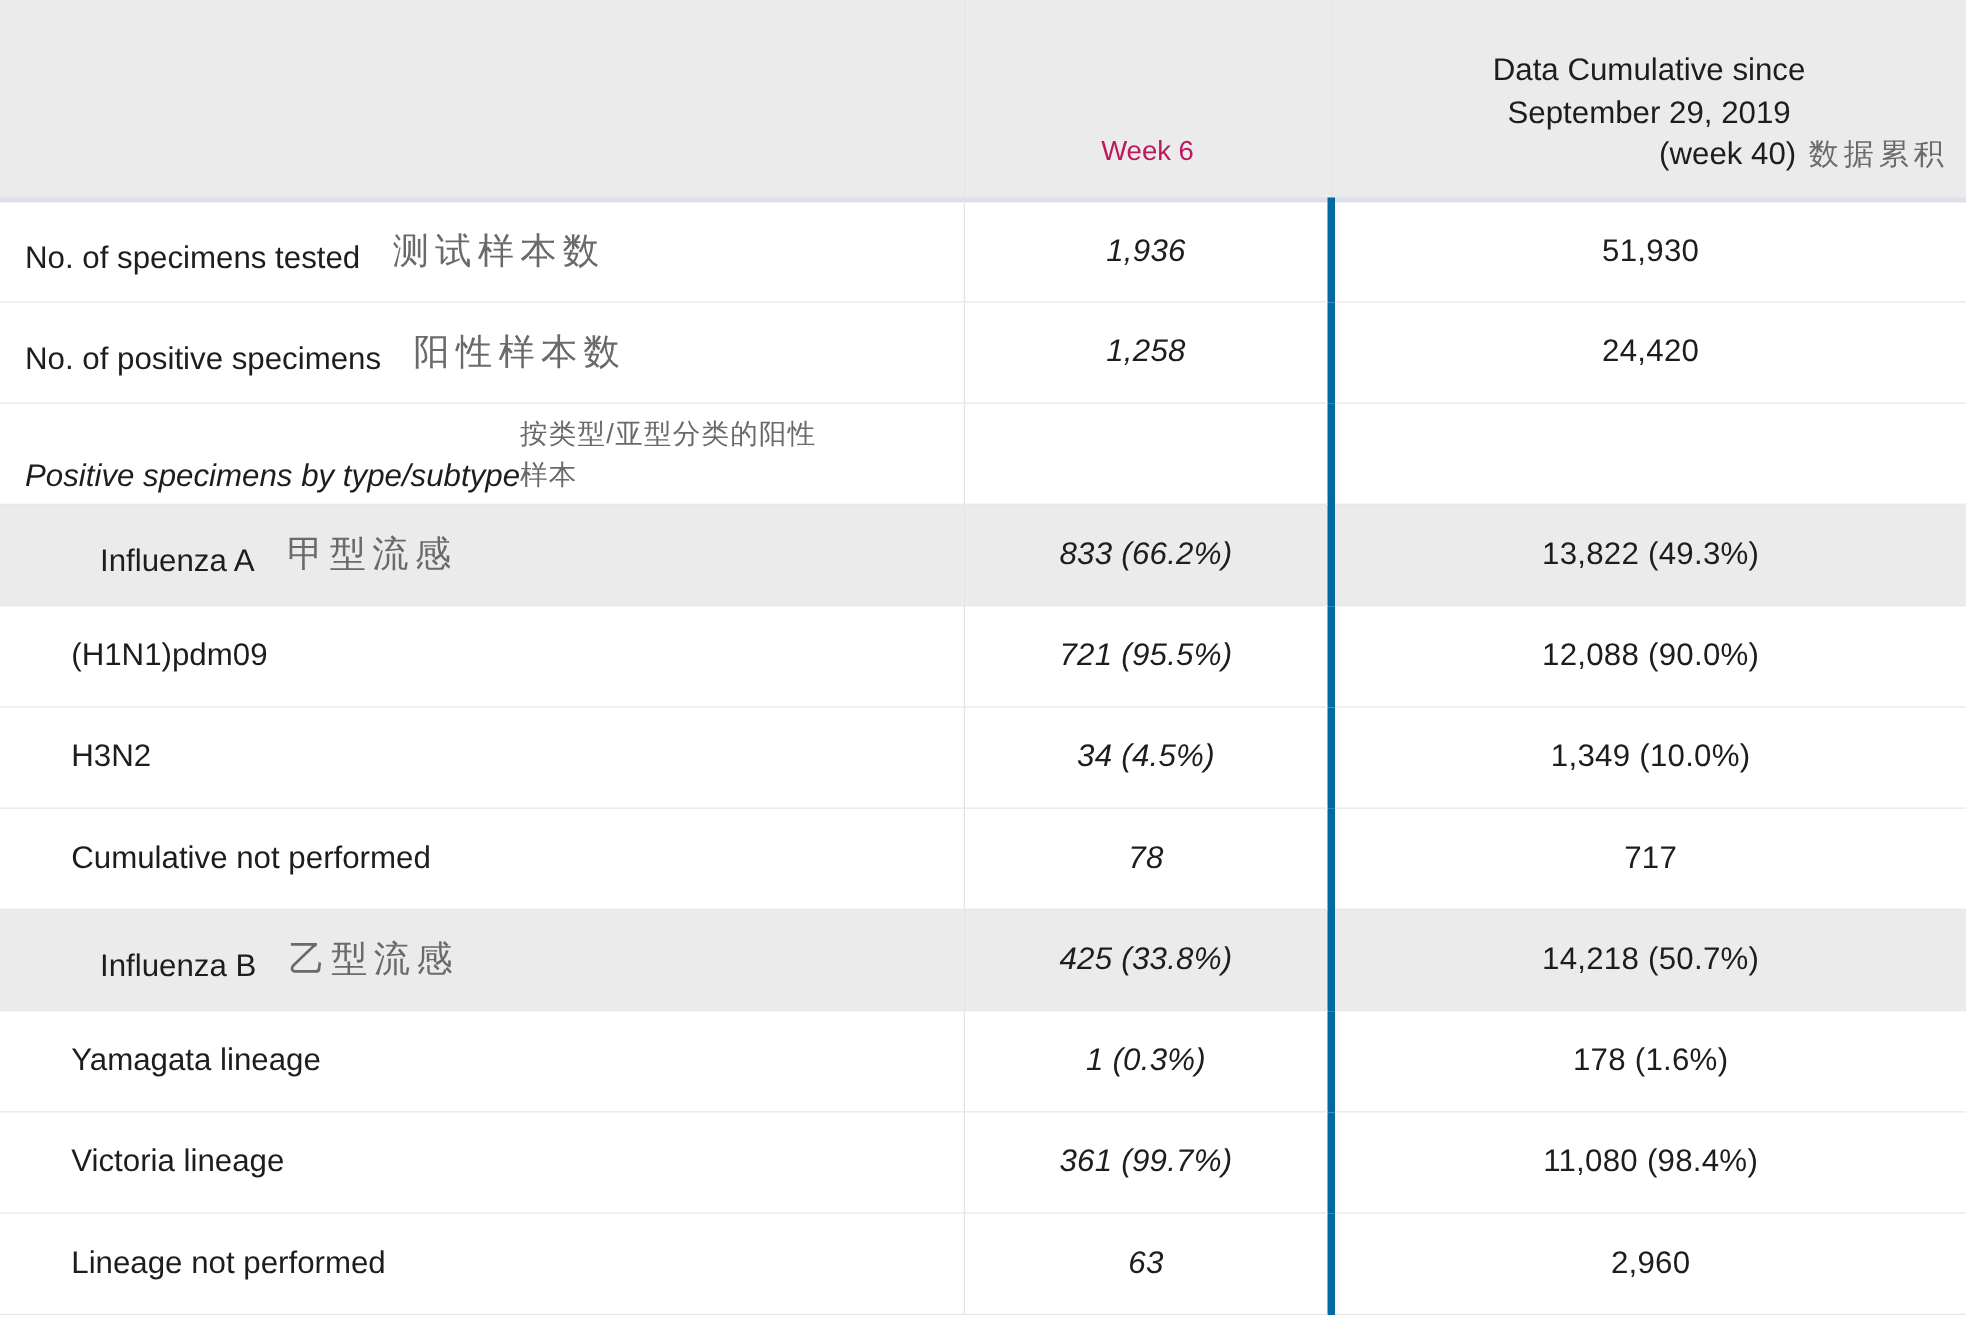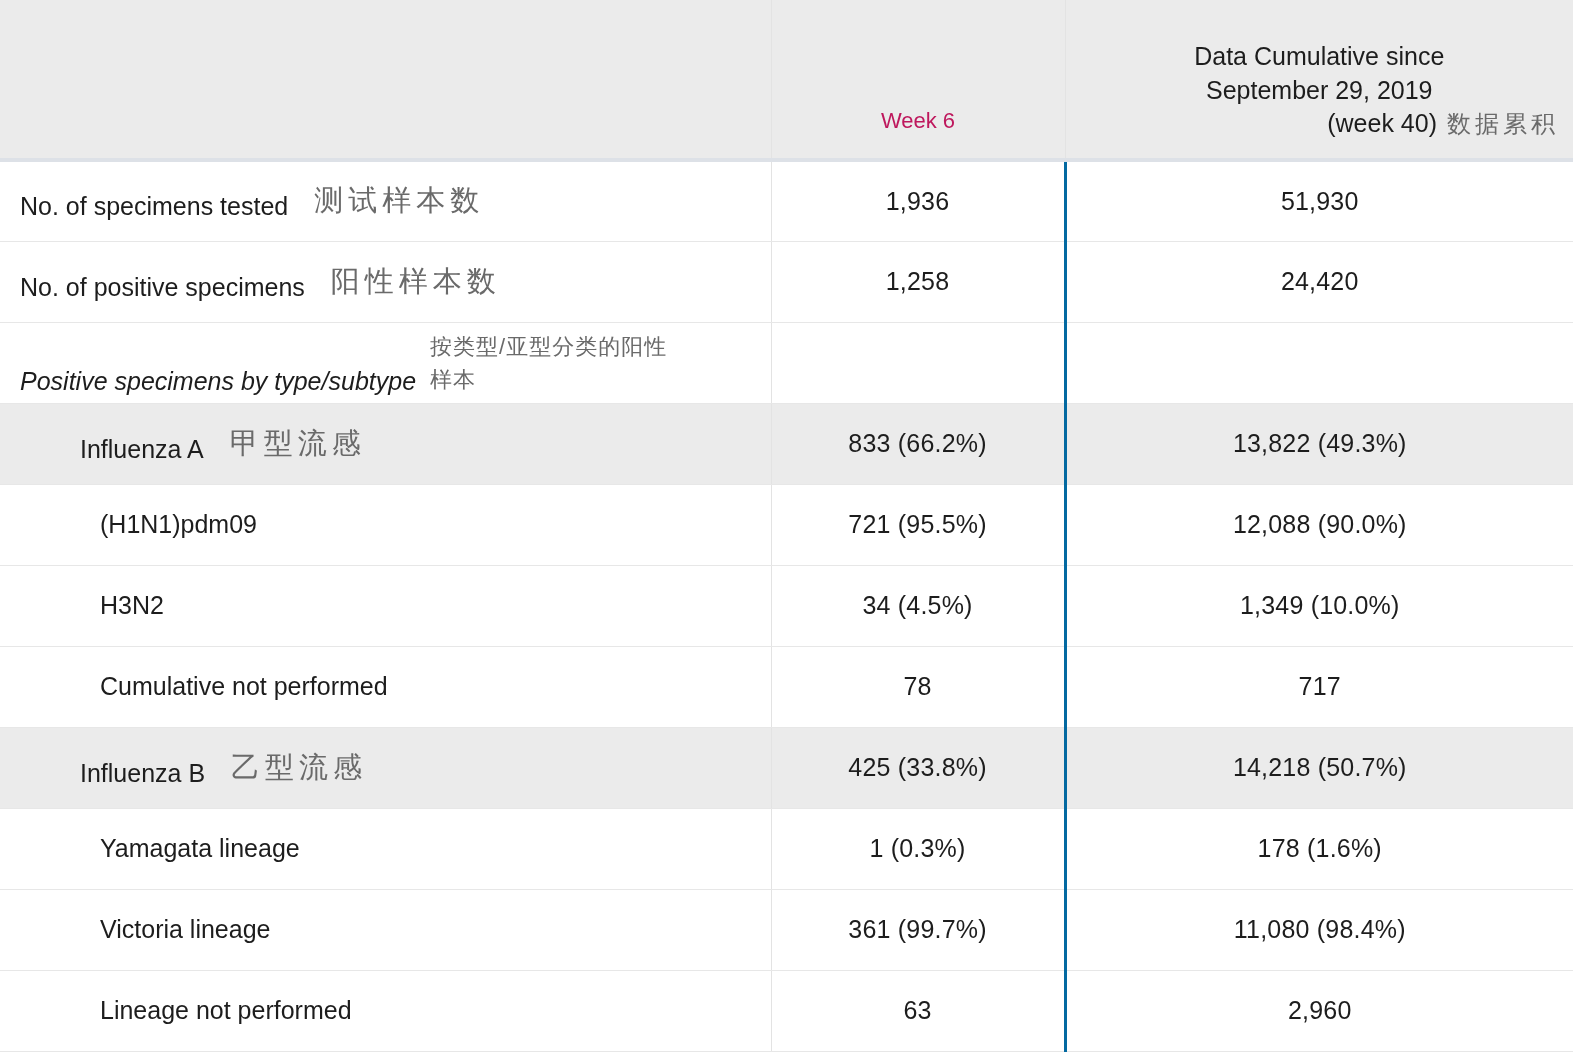--- a/index.html
+++ b/index.html
@@ -80,21 +80,22 @@
     padding: 0 14px 0 0;
     position: relative;
   }
   tbody td.val-cell {
     text-align: center;
     font-size: 25px;
     color: #1d1d1d;
     letter-spacing: 0.2px;
   }
   tbody td.val-week {
-    border-right: 3px solid #0369a1;
+    border-right: 6px solid #0369a1;
+    font-style: italic;
   }
 
   
   .label-wrap {
     display: flex;
     align-items: flex-end;
     flex-wrap: nowrap;
   }
   .en {
     font-size: 25px;
@@ -110,29 +111,28 @@
     font-size: 29px;
     letter-spacing: 5px;
     white-space: nowrap;
     margin-left: 26px;
   }
   .zh-stack {
     color: #6a6a6a;
     font-size: 22px;
     letter-spacing: 1px;
     line-height: 1.5;
-    margin-left: 14px;
     white-space: normal;
     max-width: 260px;
   }
 
   
   .ind-0 { padding-left: 20px; }
   .ind-1 { padding-left: 80px; }
-  .ind-2 { padding-left: 100px; }
+  .ind-2 { padding-left: 57px; }
 </style>
 </head>
 <body>
 
 <table class="surveillance-table">
   <colgroup>
     <col class="c-label">
     <col class="c-week">
     <col class="c-cume">
   </colgroup>

